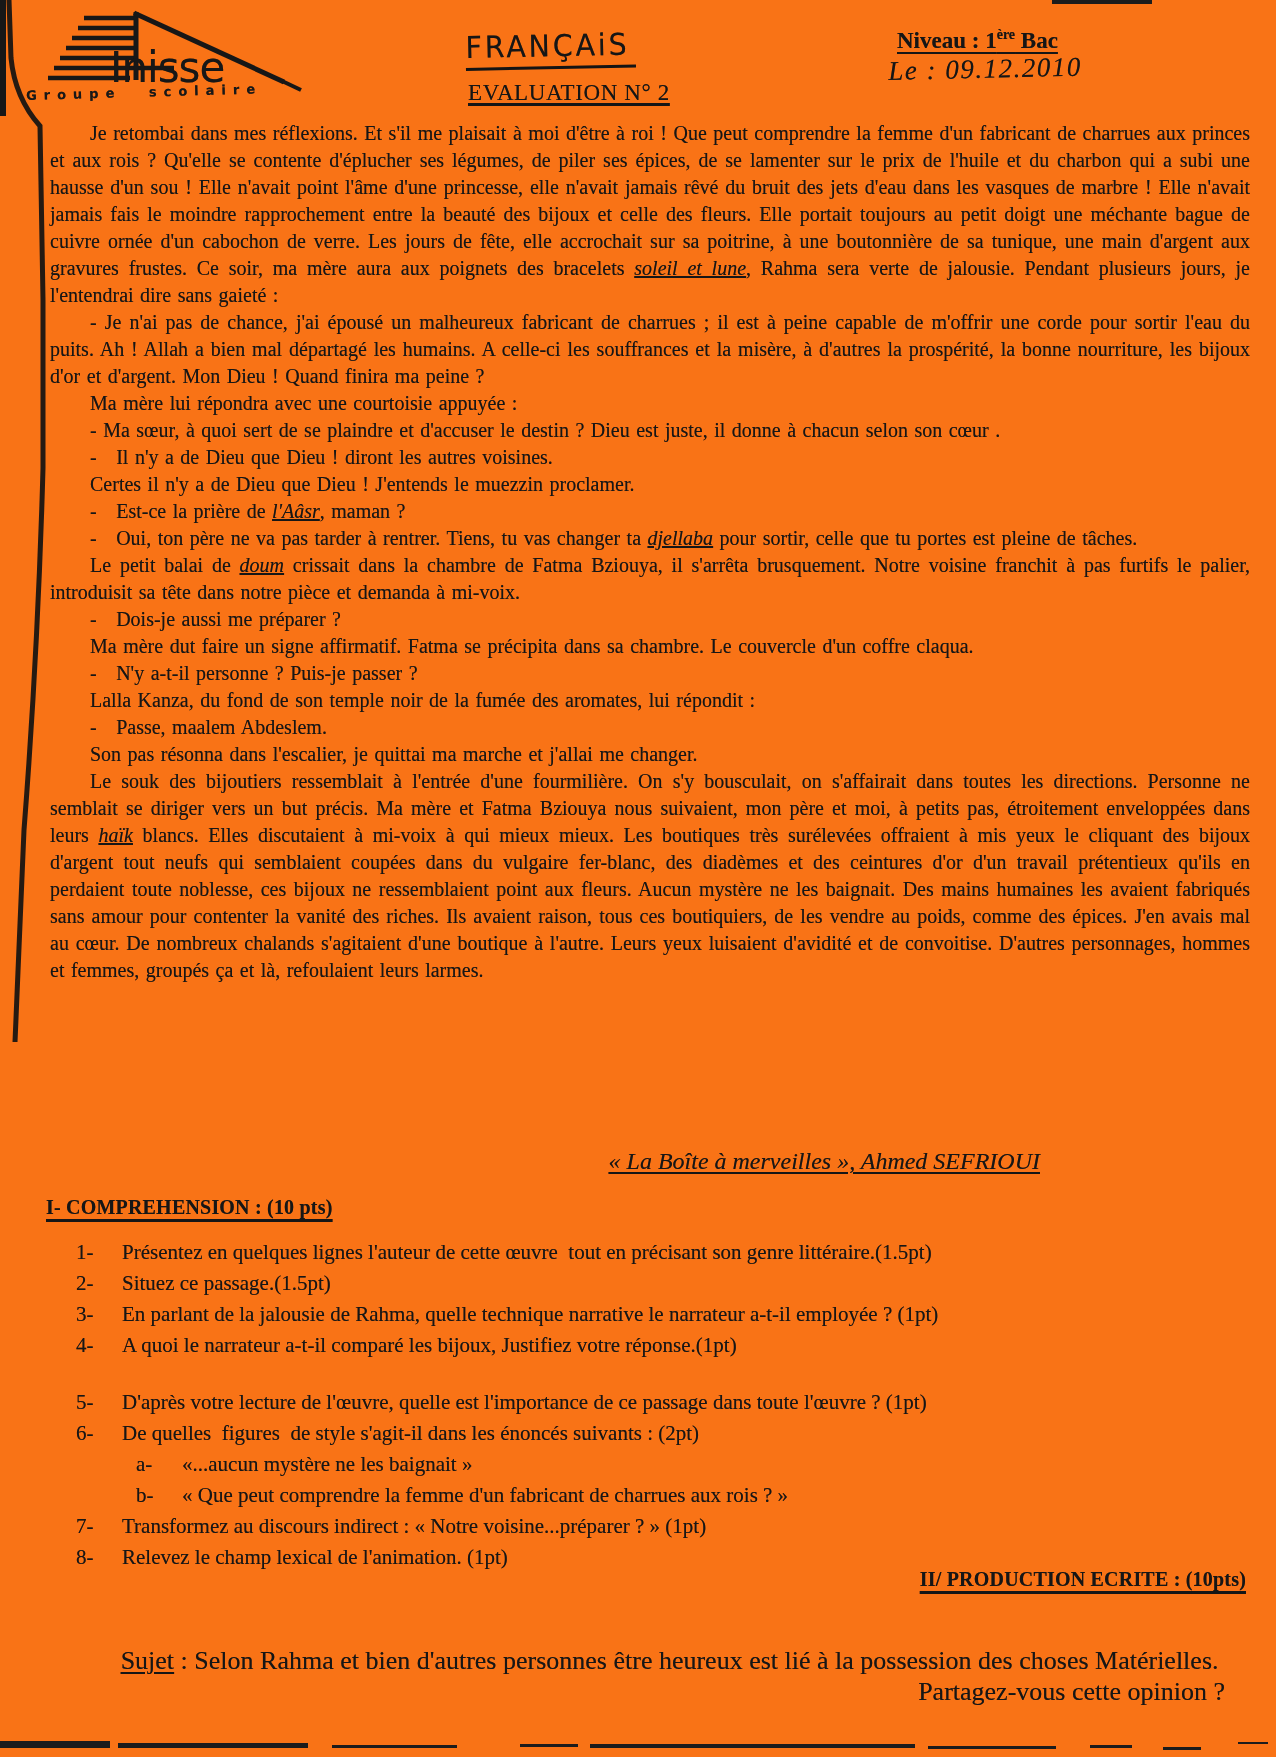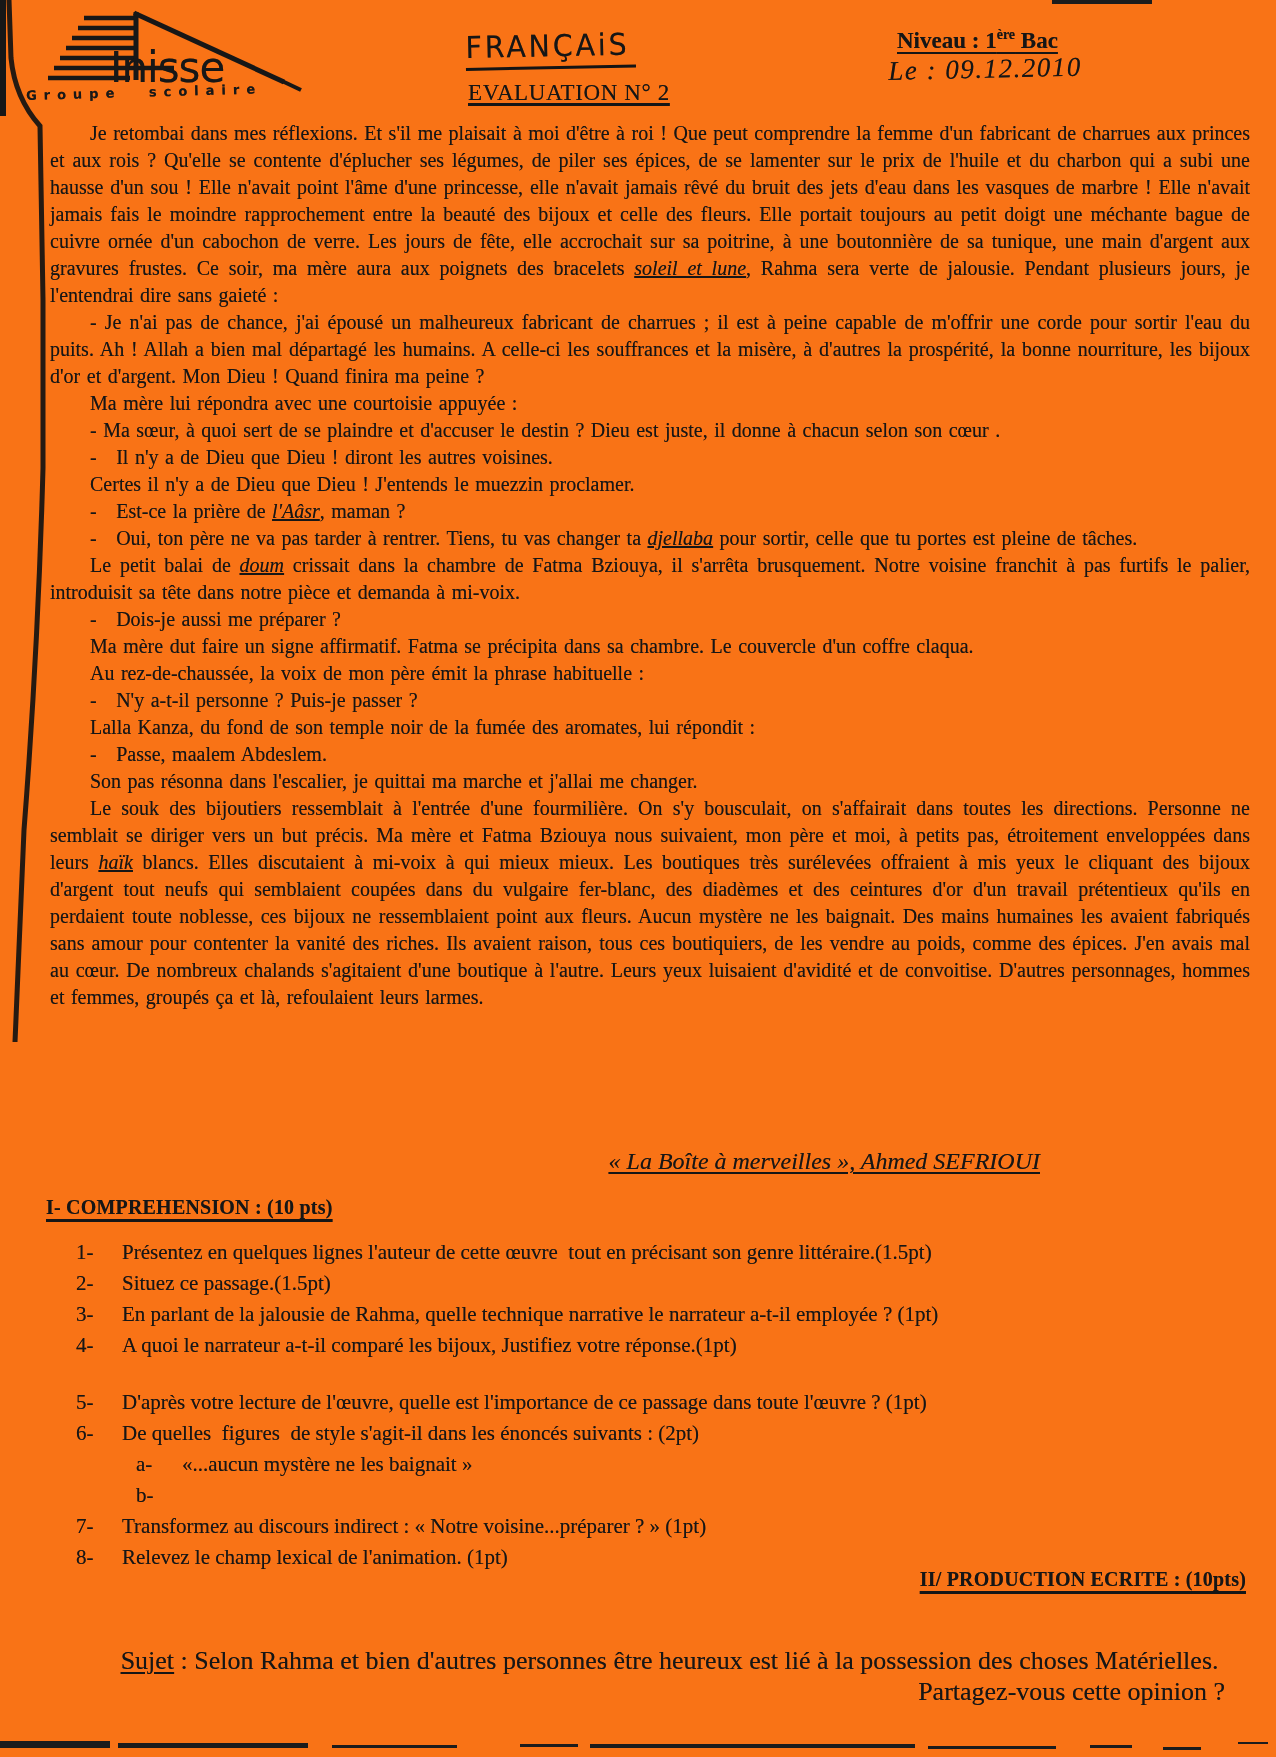--- a/index.html
+++ b/index.html
@@ -130,21 +130,20 @@
       <div class="para"><span>- Je n'ai pas de chance, j'ai épousé un malheureux fabricant de charrues ; il est à peine capable de m'offrir une corde pour sortir l'eau du puits. Ah ! Allah a bien mal départagé les humains. A celle-ci les souffrances et la misère, à d'autres la prospérité, la bonne nourriture, les bijoux d'or et d'argent. Mon Dieu ! Quand finira ma peine ?</span></div>
       <div class="para"><span>Ma mère lui répondra avec une courtoisie appuyée :</span></div>
       <div class="para"><span>- Ma sœur, à quoi sert de se plaindre et d'accuser le destin ? Dieu est juste, il donne à chacun selon son cœur&nbsp;.</span></div>
       <div class="para"><span>-&nbsp;&nbsp; Il n'y a de Dieu que Dieu ! diront les autres voisines.</span></div>
       <div class="para"><span>Certes il n'y a de Dieu que Dieu ! J'entends le muezzin proclamer.</span></div>
       <div class="para"><span>-&nbsp;&nbsp; Est-ce la prière de </span><span class="ital">l'Aâsr</span><span>, maman ?</span></div>
       <div class="para"><span>-&nbsp;&nbsp; Oui, ton père ne va pas tarder à rentrer. Tiens, tu vas changer ta </span><span class="ital">djellaba</span><span> pour sortir, celle que tu portes est pleine de tâches.</span></div>
       <div class="para"><span>Le petit balai de </span><span class="ital">doum</span><span> crissait dans la chambre de Fatma Bziouya, il s'arrêta brusquement. Notre voisine franchit à pas furtifs le palier, introduisit sa tête dans notre pièce et demanda à mi-voix.</span></div>
       <div class="para"><span>-&nbsp;&nbsp; Dois-je aussi me préparer ?</span></div>
       <div class="para"><span>Ma mère dut faire un signe affirmatif. Fatma se précipita dans sa chambre. Le couvercle d'un coffre claqua.</span></div>
-      <div class="para"><span>Au rez-de-chaussée, la voix de mon père émit la phrase habituelle :</span></div>
       <div class="para"><span>-&nbsp;&nbsp; N'y a-t-il personne ? Puis-je passer ?</span></div>
       <div class="para"><span>Lalla Kanza, du fond de son temple noir de la fumée des aromates, lui répondit :</span></div>
       <div class="para"><span>-&nbsp;&nbsp; Passe, maalem Abdeslem.</span></div>
       <div class="para"><span>Son pas résonna dans l'escalier, je quittai ma marche et j'allai me changer.</span></div>
       <div class="para"><span>Le souk des bijoutiers ressemblait à l'entrée d'une fourmilière. On s'y bousculait, on s'affairait dans toutes les directions. Personne ne semblait se diriger vers un but précis. Ma mère et Fatma Bziouya nous suivaient, mon père et moi, à petits pas, étroitement enveloppées dans leurs </span><span class="ital">haïk</span><span> blancs. Elles discutaient à mi-voix à qui mieux mieux. Les boutiques très surélevées offraient à mis yeux le cliquant des bijoux d'argent tout neufs qui semblaient coupées dans du vulgaire fer-blanc, des diadèmes et des ceintures d'or d'un travail prétentieux qu'ils en perdaient toute noblesse, ces bijoux ne ressemblaient point aux fleurs. Aucun mystère ne les baignait. Des mains humaines les avaient fabriqués sans amour pour contenter la vanité des riches. Ils avaient raison, tous ces boutiquiers, de les vendre au poids, comme des épices. J'en avais mal au cœur. De nombreux chalands s'agitaient d'une boutique à l'autre. Leurs yeux luisaient d'avidité et de convoitise. D'autres personnages, hommes et femmes, groupés ça et là, refoulaient leurs larmes.</span></div>
     </div>
 
   <div class="attribution">« La Boîte à merveilles », Ahmed SEFRIOUI</div>
 
   <div class="sec-comprehension">
@@ -173,20 +172,21 @@
         <div class="q-row">
           <span class="q-num">6-</span>
           <span class="q-text">De quelles&nbsp; figures&nbsp; de style s'agit-il dans les énoncés suivants : (2pt)</span>
         </div>
         <div class="q-row q-sub">
           <span class="q-num">a-</span>
           <span class="q-text">«...aucun mystère ne les baignait »</span>
         </div>
         <div class="q-row q-sub">
           <span class="q-num">b-</span>
+          <span class="q-text">« Que peut comprendre la femme d'un fabricant de charrues aux rois ? »</span>
         </div>
         <div class="q-row">
           <span class="q-num">7-</span>
           <span class="q-text">Transformez au discours indirect : « Notre voisine...préparer ? » (1pt)</span>
         </div>
         <div class="q-row">
           <span class="q-num">8-</span>
           <span class="q-text">Relevez le champ lexical de l'animation. (1pt)</span>
         </div>
       </div>

